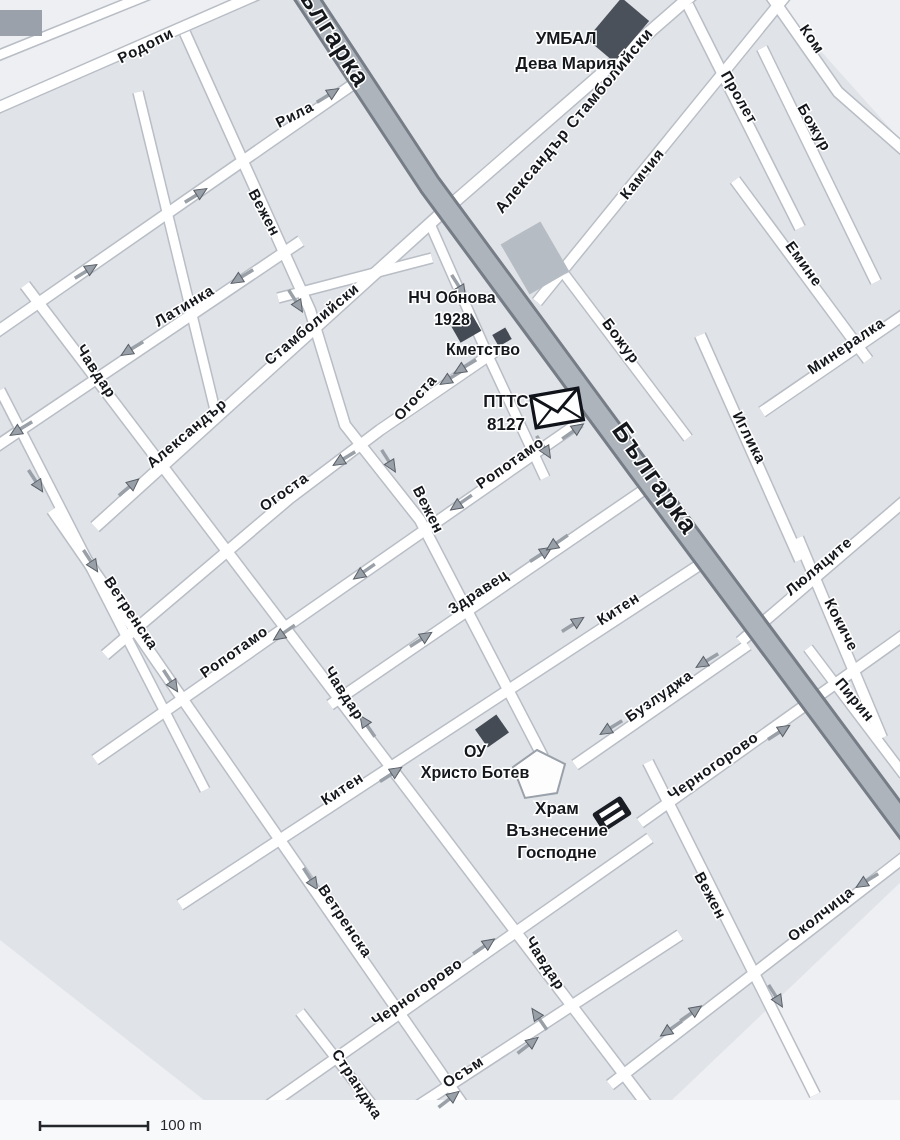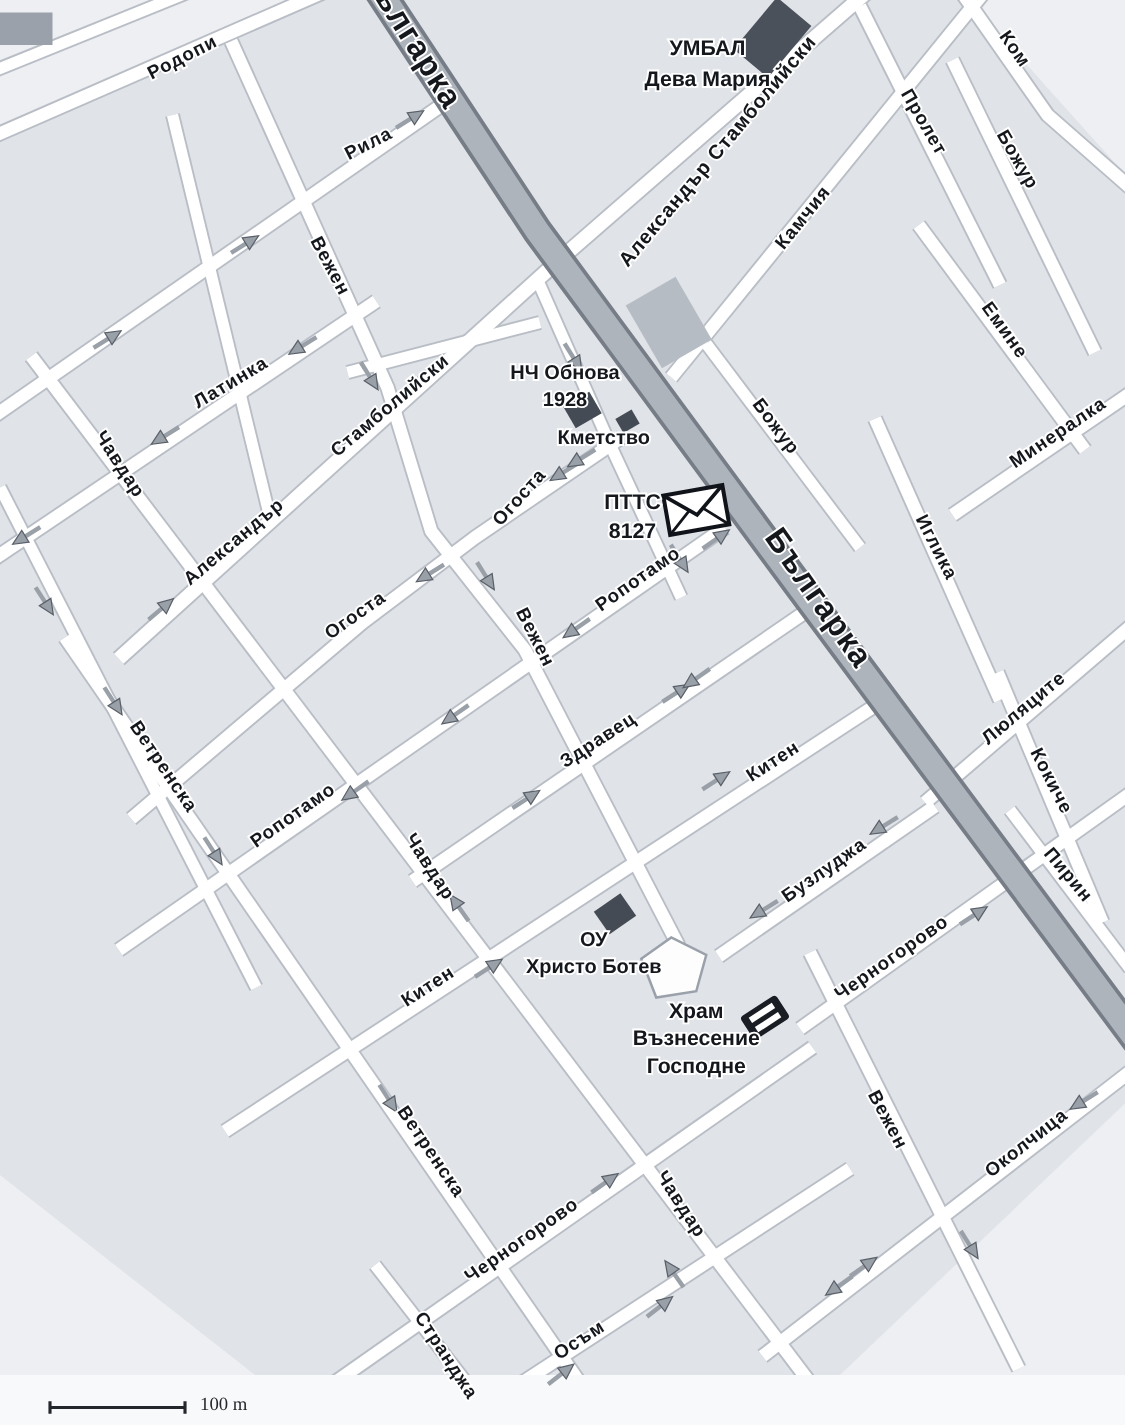--- a/index.html
+++ b/index.html
@@ -1,21 +1,21 @@
 <!DOCTYPE html>
 <html><head>
 <meta charset="utf-8">
 <style>
   html,body{margin:0;padding:0;background:#ffffff;}
   .stage{position:relative;width:900px;height:1140px;overflow:hidden;background:#e0e3e8;
          font-family:"Liberation Sans",sans-serif;}
   svg{display:block;}
   text{font-family:"Liberation Sans",sans-serif;}
   .scale-label{position:absolute;left:160px;top:1116px;font-size:15px;color:#23262b;
-               font-family:Liberation Serif, serif;}
+               font-family:Liberation Sans, sans-serif;}
 </style>
 </head>
 <body>
 
 <div class="stage">
   <svg id="map" width="900" height="1140" viewBox="0 0 900 1140">
       <rect x="0" y="0" width="900" height="1140" fill="#e0e3e8"></rect>
       <polygon points="0,0 255,0 0,102" fill="#edeff2"></polygon>
       <polygon points="775,0 905,0 905,145" fill="#edeff2"></polygon>
       <polygon points="630,1140 905,878 905,1140" fill="#edeff2"></polygon>

